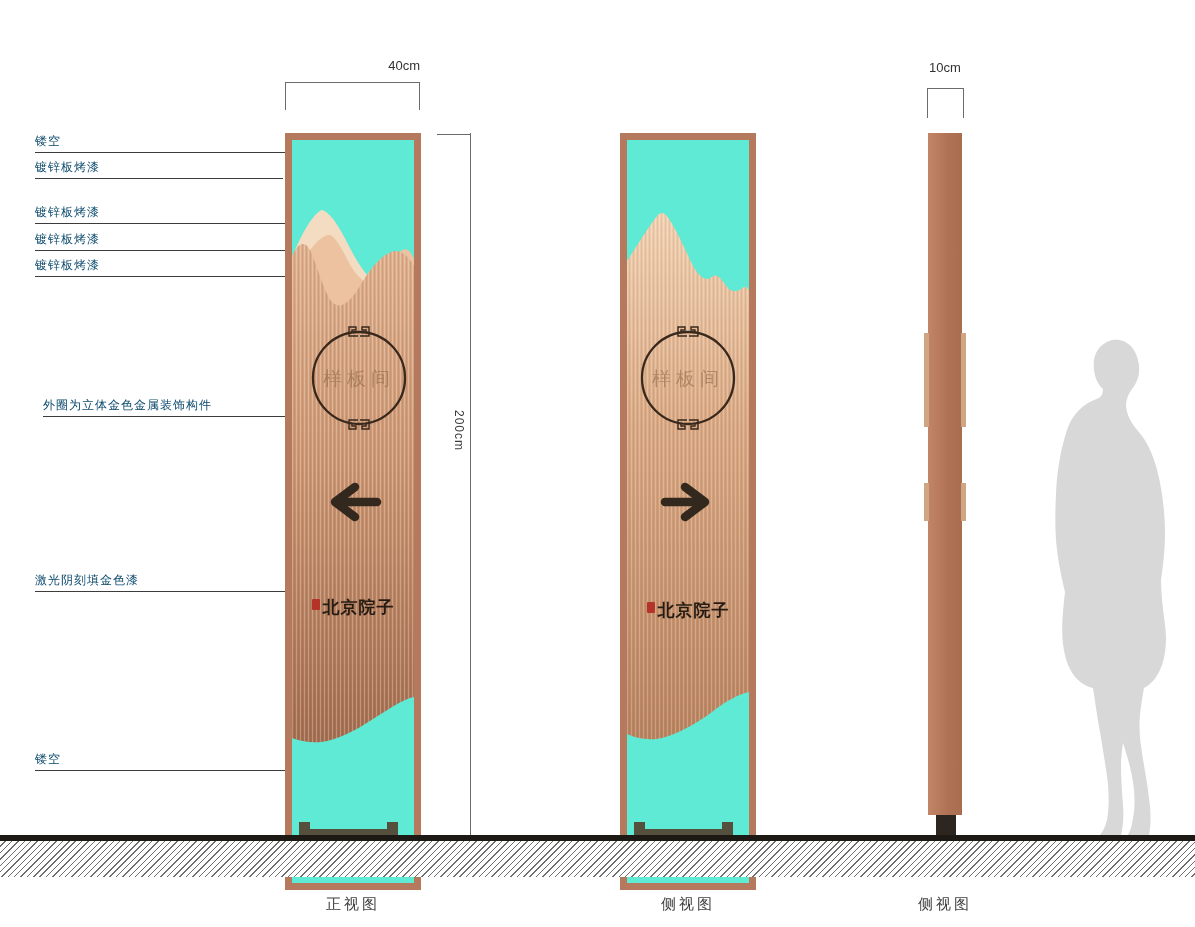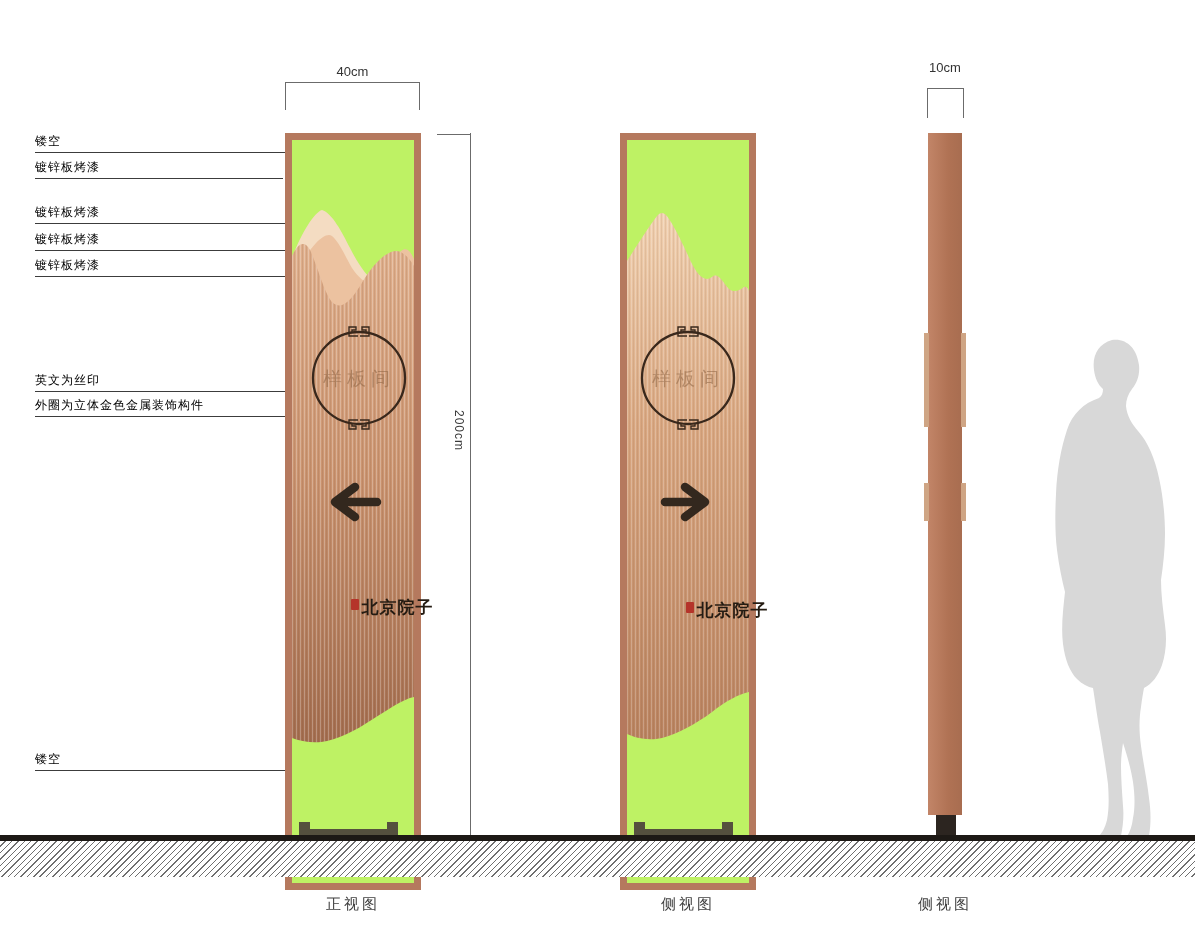--- a/index.html
+++ b/index.html
@@ -1,36 +1,36 @@
 <!DOCTYPE html>
 <html><head>
 <meta charset="utf-8">
 <style>
   html,body{margin:0;padding:0;background:#ffffff;}
   .stage{position:relative;width:1195px;height:927px;background:#ffffff;overflow:hidden;
          font-family:"Liberation Sans","DejaVu Sans",sans-serif;}
   
   .callout{position:absolute;left:35px;height:20px;border-bottom:1px solid #3c3c3c;}
-  .callout .lbl{position:absolute;left:0;bottom:2px;font-size:12px;color:#000000;
+  .callout .lbl{position:absolute;left:0;bottom:2px;font-size:12px;color:#0c4a6e;
                 white-space:nowrap;letter-spacing:1px;}
   
   .bracket{position:absolute;border:1px solid #6b6b6b;border-bottom:none;box-sizing:border-box;}
   .dim-text{position:absolute;font-size:13px;color:#333;text-align:center;}
   .vline{position:absolute;width:1px;background:#6b6b6b;}
   .htick{position:absolute;height:1px;background:#6b6b6b;}
   .dim-vert{position:absolute;font-size:12px;color:#3a3a3a;writing-mode:vertical-rl;letter-spacing:1px;}
   
   .panel-frame{position:absolute;top:133px;width:136px;height:757px;box-sizing:border-box;
-               border:7px solid #b5795e;background:#bef264;}
+               border:7px solid #b5795e;background:#5eead4;}
   .panel-art{position:absolute;left:0;top:0;}
   .base-leg{position:absolute;top:822px;width:11px;height:15px;background:#55503e;}
   .base-bar{position:absolute;top:829px;height:7px;background:#55503e;}
   
   .brand{position:absolute;width:136px;text-align:center;font-family:"DejaVu Serif","Liberation Serif",serif;
-         font-weight:bold;font-size:17px;color:#241b12;letter-spacing:1px;padding-left:39px;}
+         font-weight:bold;font-size:17px;color:#241b12;letter-spacing:1px;}
   .seal{display:inline-block;width:8px;height:11px;background:#b5342a;border-radius:1px;
         margin-right:3px;transform:translateY(-3px);}
   
   .profile-body{position:absolute;left:928px;top:133px;width:34px;height:682px;
                 background:linear-gradient(90deg,#c28568,#b07254 60%,#a86d50);}
   .profile-tab{position:absolute;width:5px;background:#cfa584;}
   .profile-base{position:absolute;left:936px;top:815px;width:20px;height:21px;background:#2c2520;}
   
   .ground-bar{position:absolute;left:0;top:835px;width:1195px;height:6px;background:#1d1915;}
   .ground-hatch{position:absolute;left:0;top:841px;width:1195px;height:36px;
@@ -53,31 +53,31 @@
     </div>
   <div class="callout" style="top:203px;width:287px;">
     <span class="lbl">镀锌板烤漆</span>
     </div>
   <div class="callout" style="top:230px;width:260px;">
     <span class="lbl">镀锌板烤漆</span>
     </div>
   <div class="callout" style="top:256px;width:261px;">
     <span class="lbl">镀锌板烤漆</span>
     </div>
-  <div class="callout" style="top:371px;width:298px;">
-    <span class="lbl">英文为丝印</span>
+  <div class="callout" style="top:396px;width:283px;margin-left:8px;">
+    <span class="lbl">外圈为立体金色金属装饰构件</span>
     </div>
-  <div class="callout" style="top:396px;width:283px;">
-    <span class="lbl">外圈为立体金色金属装饰构件</span>
+  <div class="callout" style="top:571px;width:295px;">
+    <span class="lbl">激光阴刻填金色漆</span>
     </div>
   <div class="callout" style="top:750px;width:268px;">
     <span class="lbl">镂空</span>
     </div>
 
-  <div class="dim-text" style="left:285px;top:64px;width:135px;">40cm</div>
+  <div class="dim-text" style="left:285px;top:58px;width:135px;text-align:right;">40cm</div>
   <div class="bracket" style="left:285px;top:82px;width:135px;height:28px;"></div>
 
   <div class="dim-text" style="left:900px;top:60px;width:90px;">10cm</div>
   <div class="bracket" style="left:927px;top:88px;width:37px;height:30px;"></div>
 
   <div class="htick" style="left:437px;top:134px;width:33px;"></div>
   <div class="vline" style="left:470px;top:133px;height:703px;"></div>
   <div class="dim-vert" style="left:452px;top:410px;">200cm</div>
 
   <div class="panel-frame" style="left:285px;">

